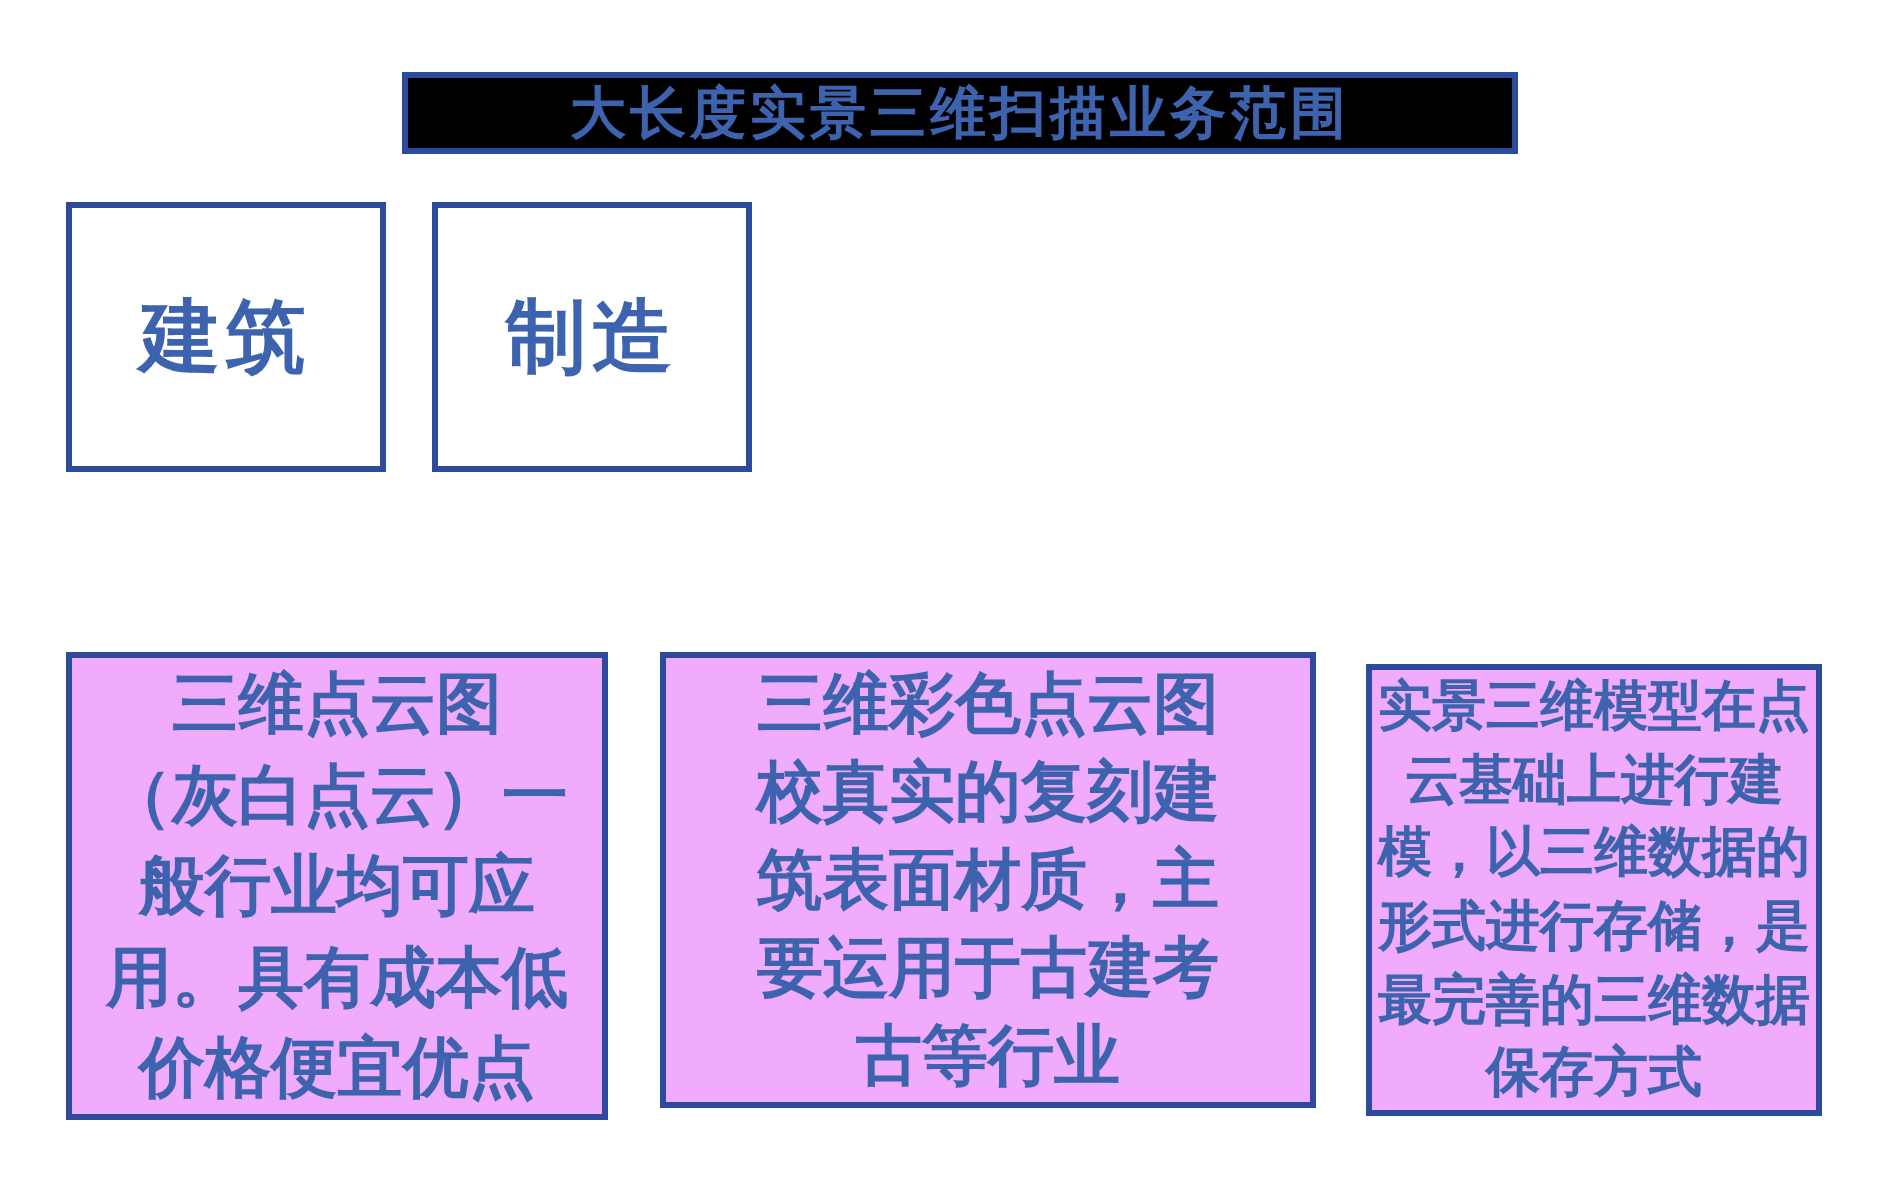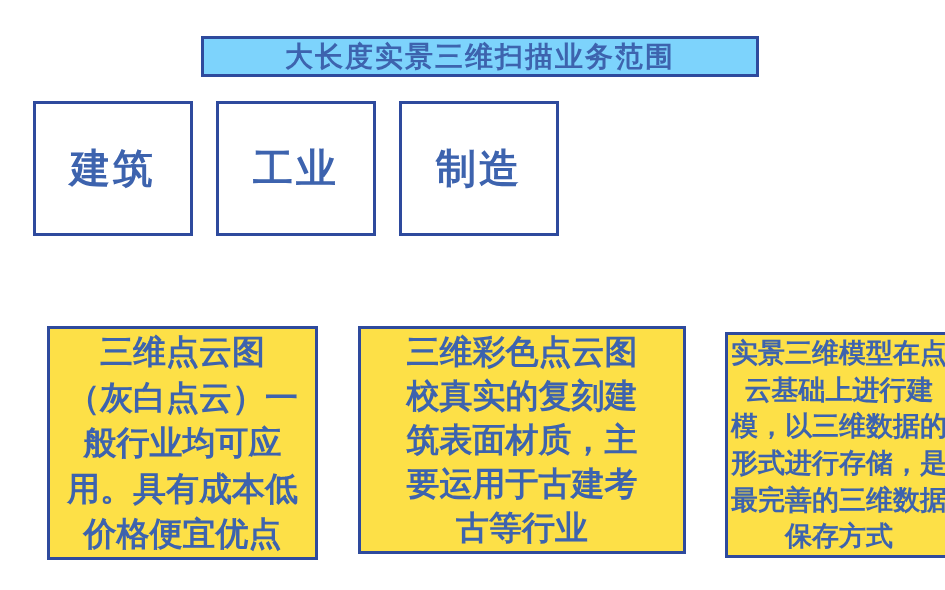--- a/index.html
+++ b/index.html
@@ -19,21 +19,21 @@
   }
   .title-box {
     position: absolute;
     border: 3px solid #2e4a9d;
     box-sizing: border-box;
     display: flex;
     align-items: center;
     justify-content: center;
     color: #3d63ae;
     font-weight: bold;
-    background: #7dd3fc;
+    background: #000000;
   }
   #scope-title-box {
     left: 201px;
     top: 36px;
     width: 558px;
     height: 41px;
     font-size: 28px;
     letter-spacing: 2px;
   }
   #data-title-box {
@@ -74,22 +74,21 @@
   }
   .card {
     border: 3px solid #2e4a9d;
     box-sizing: border-box;
     color: #3d63ae;
     font-weight: bold;
     display: flex;
     align-items: center;
     justify-content: center;
     text-align: center;
-    background: #fde047;
-    margin-left: 14px;
+    background: #f0abfc;
   }
   .card-text {
     white-space: pre-line;
   }
   #card-point-cloud {
     width: 271px;
     height: 234px;
     font-size: 33px;
     line-height: 1.38;
     margin-right: 26px;
@@ -116,23 +115,20 @@
 
   <div class="title-box" id="scope-title-box">
     <span>大长度实景三维扫描业务范围</span>
   </div>
 
   <div class="industry-row">
     <div class="industry-box">
       <span>建筑</span>
     </div>
     <div class="industry-box">
-      <span>工业</span>
-    </div>
-    <div class="industry-box">
       <span>制造</span>
     </div>
   </div>
 
 
   <div class="cards-row">
     <div class="card" id="card-point-cloud">
       <span class="card-text">三维点云图
 （灰白点云）一
 般行业均可应

